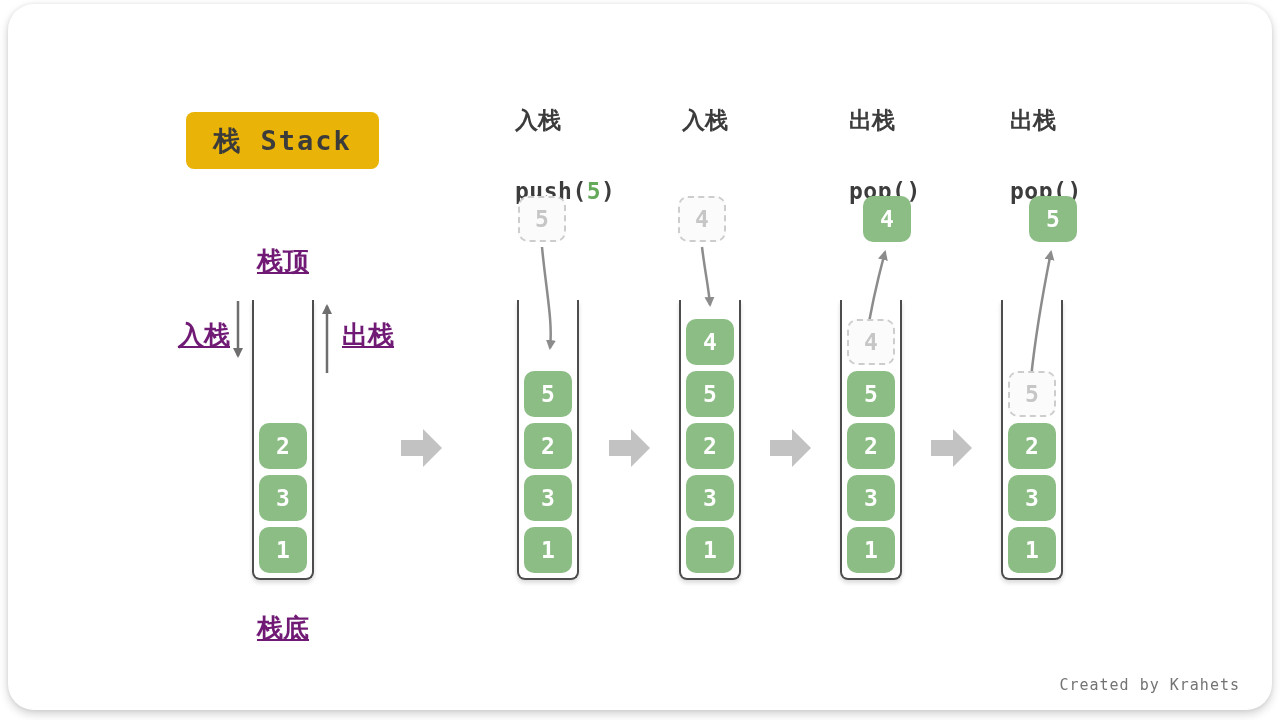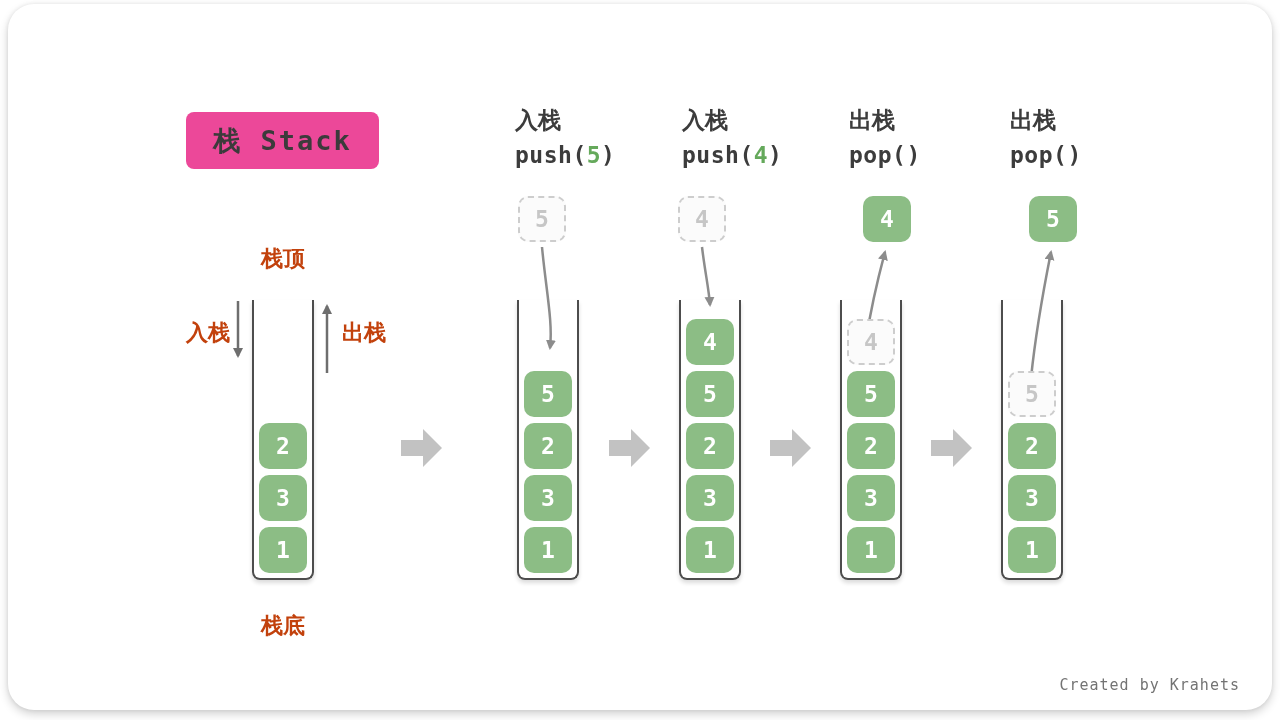--- a/index.html
+++ b/index.html
@@ -16,21 +16,21 @@
     width: 1264px; height: 706px;
     background: #ffffff;
     border-radius: 26px;
     box-shadow: 0 4px 10px rgba(0,0,0,0.18), 0 0 4px rgba(0,0,0,0.08);
   }
 
   .title-badge {
     position: absolute;
     left: 186px; top: 112px;
     width: 193px; height: 57px;
-    background: #ec4899;
+    background: #eab308;
     border-radius: 8px;
     display: flex; align-items: center; justify-content: center;
     font-family: "DejaVu Sans Mono", monospace;
     font-weight: bold;
     font-size: 27px;
     letter-spacing: 2px;
     color: #3b3b3b;
   }
 
   .op-header {
@@ -43,28 +43,30 @@
   .op-title {
     font-size: 23px;
     font-weight: bold;
   }
   .op-code {
     font-family: "DejaVu Sans Mono", monospace;
     font-size: 23px;
     font-weight: bold;
     color: #3c3c3c;
     letter-spacing: 0.5px;
+    margin-top: 36px;
   }
   .op-code .arg { color: #65a95b; }
 
   .cn-label {
     position: absolute;
-    font-size: 22px;
-    font-weight: bold;
-    color: #c2410c;
+    font-size: 26px;
+    font-weight: bold;
+    color: #701a75;
+    text-decoration: underline;
   }
 
   .stack-container {
     position: absolute;
     top: 300px;
     width: 62px; height: 280px;
     border: 2px solid #4d4d4d;
     border-top: none;
     border-radius: 0 0 8px 8px;
     box-sizing: border-box;
@@ -108,21 +110,20 @@
 <div class="card"></div>
 
 <div class="title-badge">栈 Stack</div>
 
 <div class="op-header" style="left:515px">
   <div class="op-title">入栈</div>
   <div class="op-code"><span>push(</span><span class="arg">5</span><span>)</span></div>
 </div>
 <div class="op-header" style="left:682px">
   <div class="op-title">入栈</div>
-  <div class="op-code"><span>push(</span><span class="arg">4</span><span>)</span></div>
 </div>
 <div class="op-header" style="left:849px">
   <div class="op-title">出栈</div>
   <div class="op-code"><span>pop()</span><span class="arg"></span><span></span></div>
 </div>
 <div class="op-header" style="left:1010px">
   <div class="op-title">出栈</div>
   <div class="op-code"><span>pop()</span><span class="arg"></span><span></span></div>
 </div>
 

